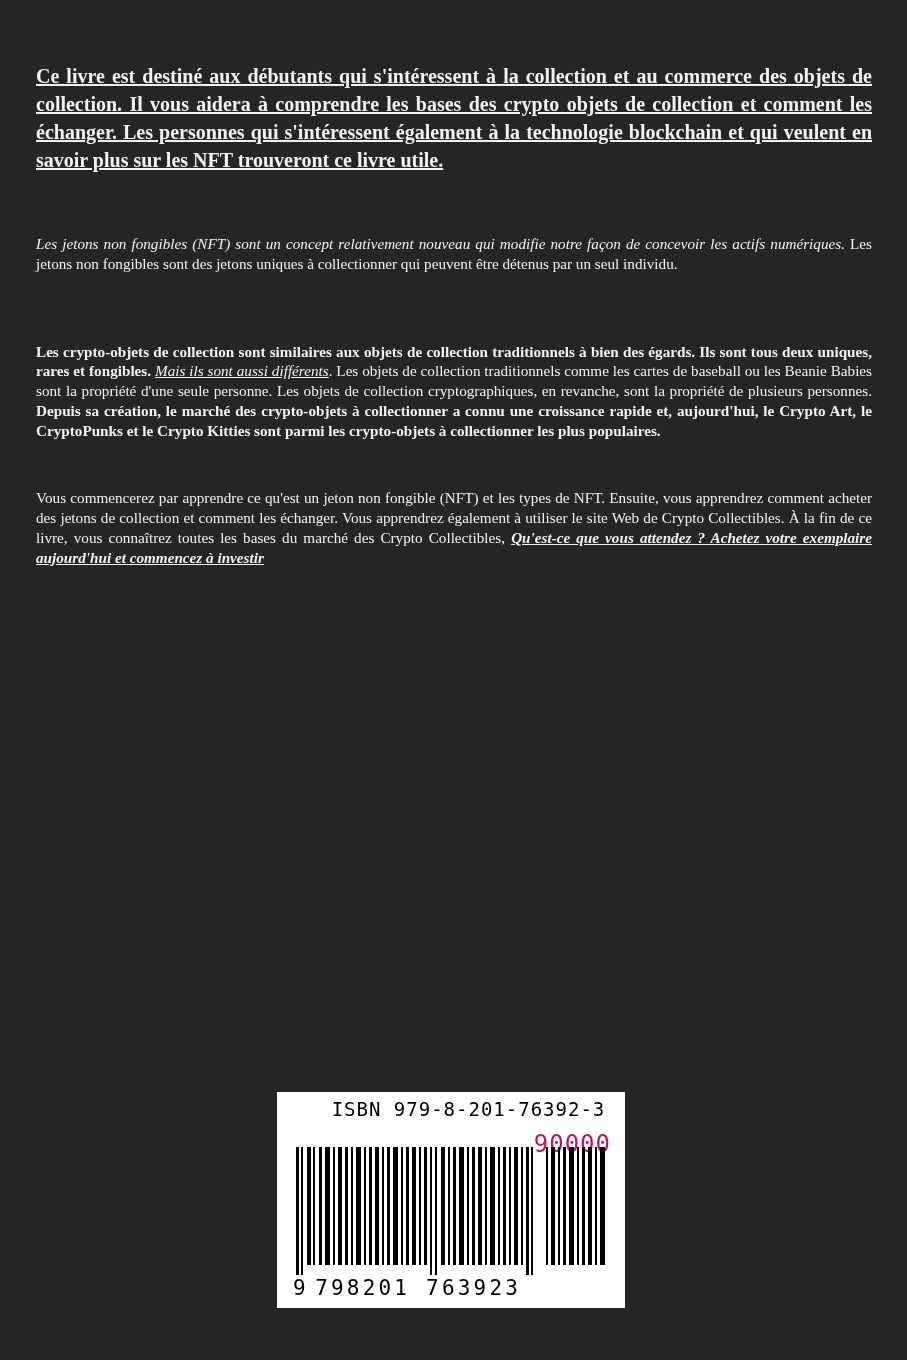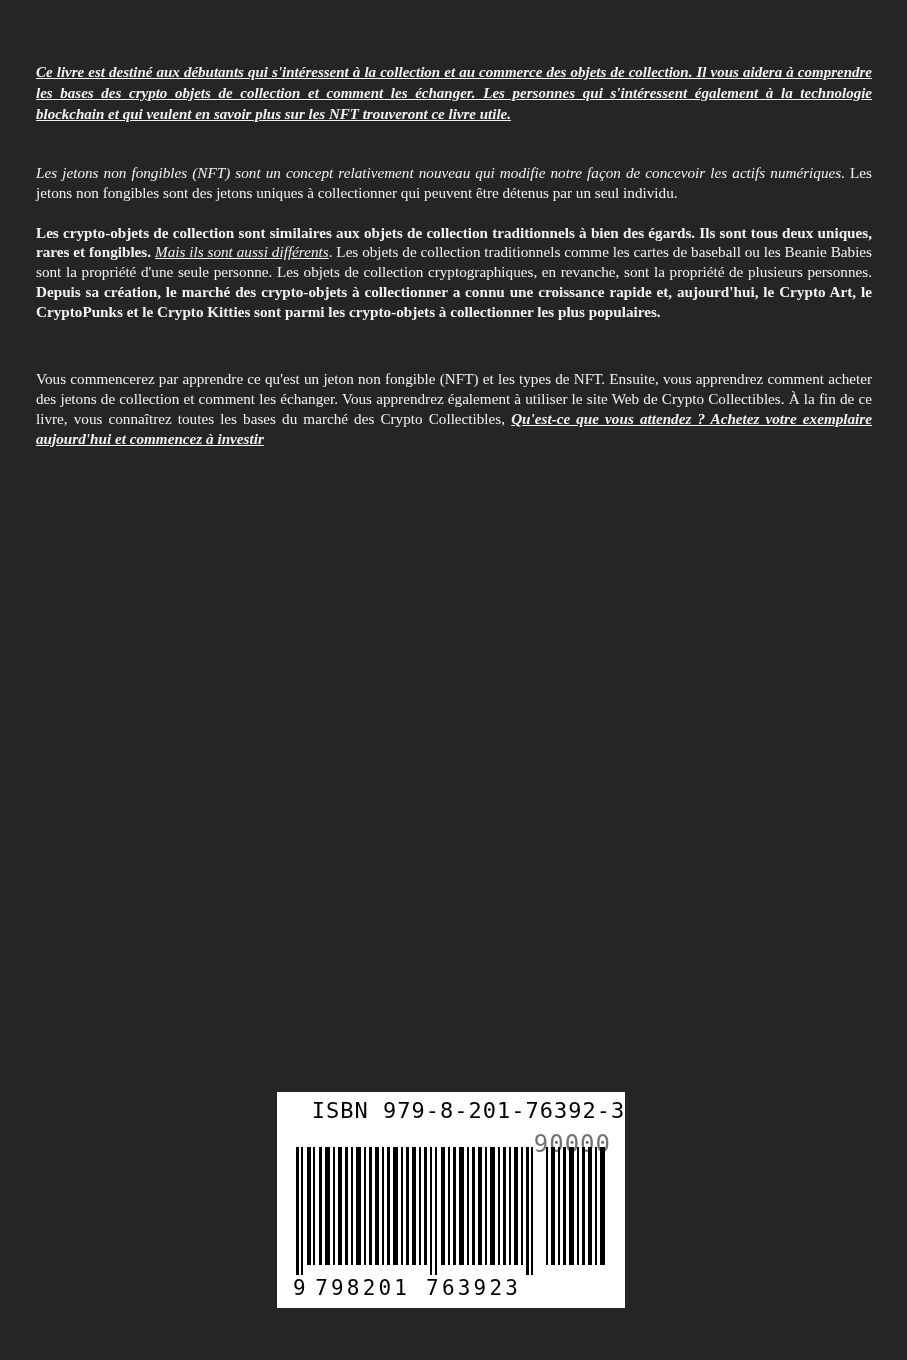--- a/index.html
+++ b/index.html
@@ -29,29 +29,28 @@
   .para {
     margin: 0 0 26px 0;
     font-size: 15.2px;
     line-height: 1.30;
     text-align: justify;
     color: #f2f2f2;
   }
   .para:last-child { margin-bottom: 16px; }
 
   .p-intro {
-    font-style: italic;
     font-weight: bold;
     text-decoration: underline;
-    margin-bottom: 38px;
-    font-size: 15px;
+    margin-bottom: 60px;
+    font-size: 20px;
     line-height: 1.40;
   }
   .p-two {
-    margin-bottom: 20px;
+    margin-bottom: 68px;
   }
   .p-two .lead {
     font-style: italic;
   }
   .p-three {
     margin-bottom: 48px;
   }
   .b { font-weight: bold; }
   .iu { font-style: italic; text-decoration: underline; }
   .biu { font-weight: bold; font-style: italic; text-decoration: underline; }
@@ -65,33 +64,33 @@
     height: 216px;
     background: #ffffff;
   }
   .isbn-text {
     position: absolute;
     left: 0;
     top: 6px;
     width: 383px;
     text-align: center;
     font-family: "DejaVu Sans Mono", monospace;
-    font-size: 22px;
+    font-size: 19px;
     letter-spacing: 1px;
     color: #000000;
     white-space: nowrap;
   }
   .price-text {
     position: absolute;
     right: 14px;
     top: 38px;
     font-family: "DejaVu Sans Mono", monospace;
     font-size: 24px;
     letter-spacing: 1px;
-    color: #737373;
+    color: #be185d;
     text-align: center;
   }
   .bars {
     position: absolute;
     left: 19px;
     top: 55px;
     width: 312px;
     height: 128px;
   }
   .bars svg { display: block; }

